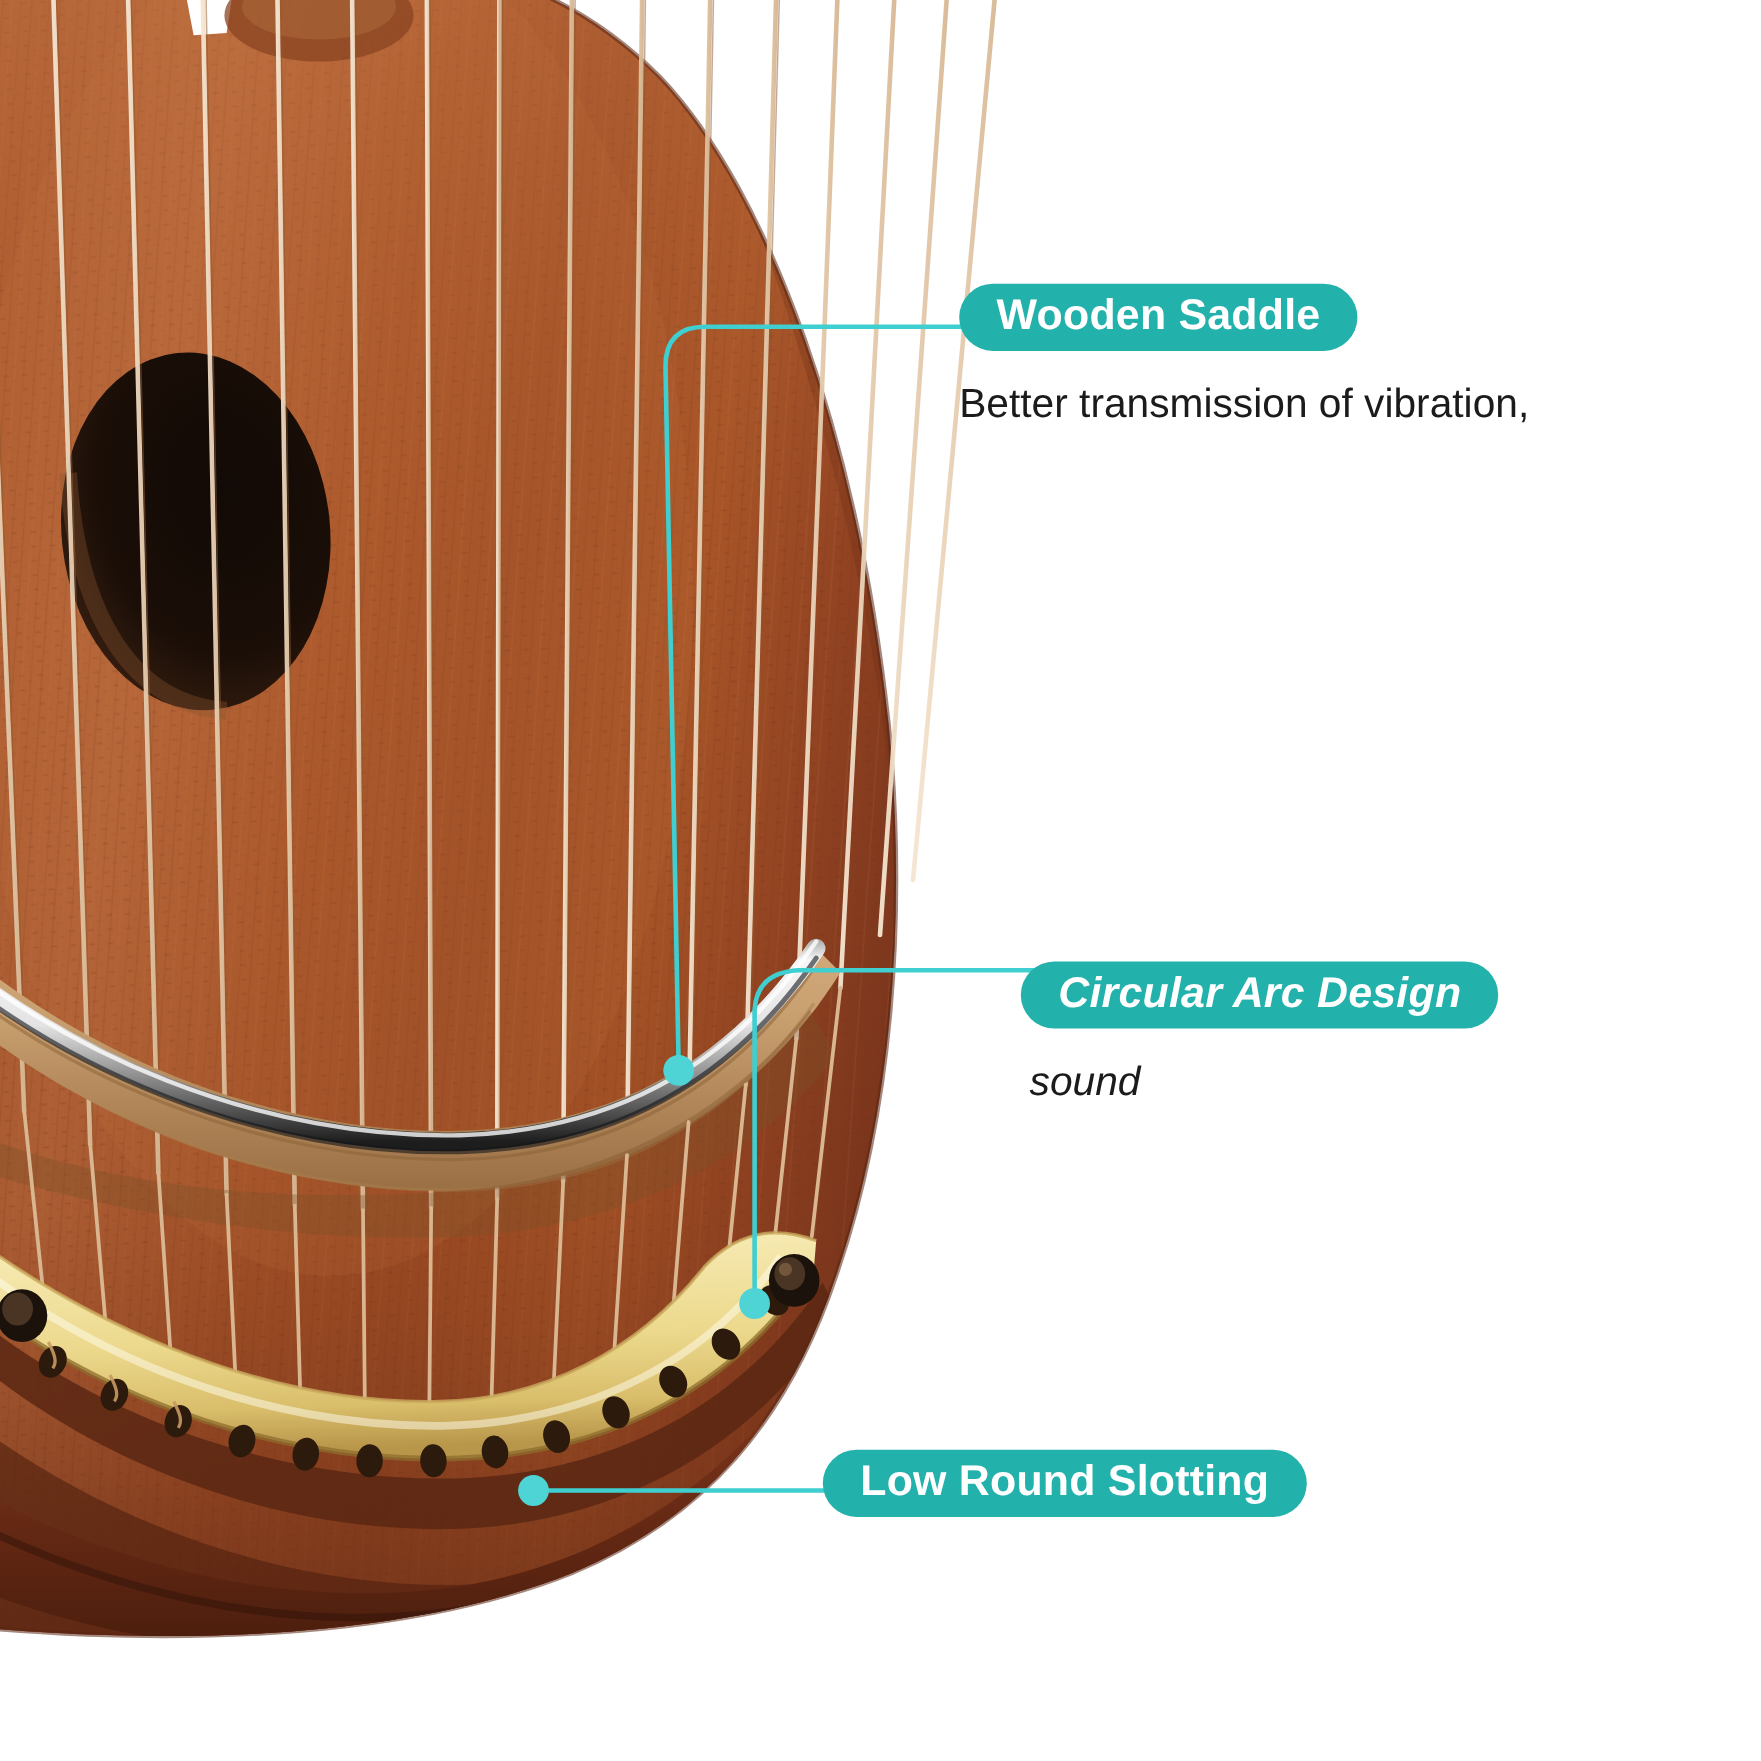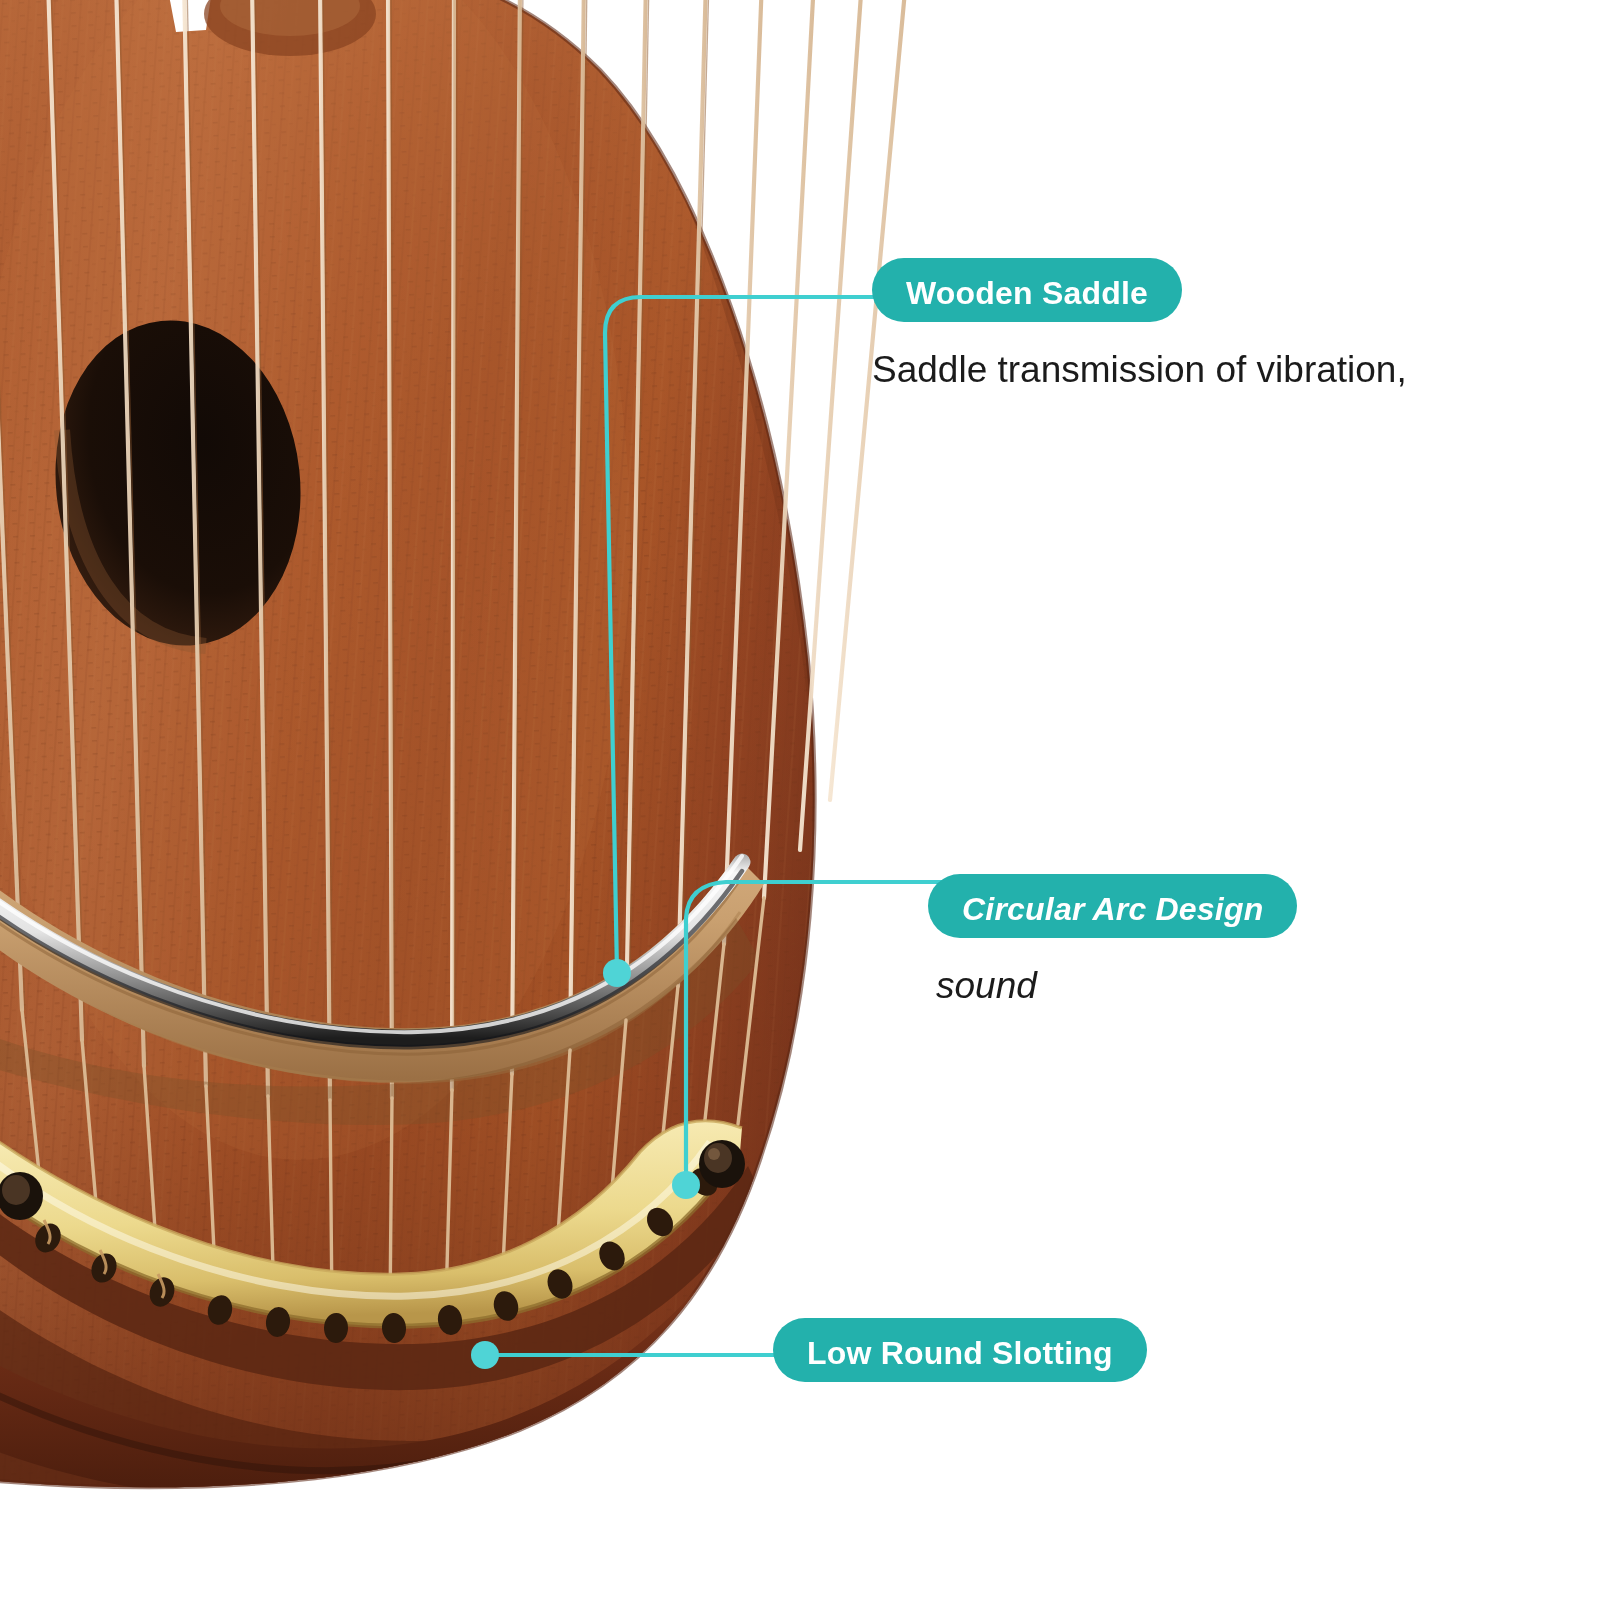--- a/index.html
+++ b/index.html
@@ -28,41 +28,41 @@
     display: inline-block;
     background: #23b1ac;
     color: #ffffff;
     border-radius: 999px;
     font-weight: bold;
     letter-spacing: 0.2px;
     white-space: nowrap;
     font-family: "Liberation Sans", sans-serif;
   }
   .badge-lg {
-    font-size: 32px;
-    padding: 19px 34px 13px 34px;
+    font-size: 39px;
+    padding: 9px 34px 13px 34px;
     line-height: 1.0;
   }
   .desc {
     color: #1b1b1b;
     font-size: 37px;
     line-height: 1.62;
     font-family: "Liberation Sans", sans-serif;
     white-space: nowrap;
   }
   .desc-line { display: block; }
 
   
   #callout-wooden-saddle { left: 872px; top: 258px; }
   #callout-wooden-saddle .desc { margin-left: 0px; margin-top: 18px; }
 
   #callout-circular-arc { left: 928px; top: 874px; font-style: italic; }
   #callout-circular-arc .desc { margin-left: 8px; margin-top: 18px; }
 
-  #callout-low-round { left: 773px; top: 1318px; }
+  #callout-low-round { left: 748px; top: 1318px; }
   #callout-low-round .desc { margin-left: 0px; margin-top: 18px; }
 </style>
 </head>
 <body>
 
 <div id="stage">
 
   <svg id="artwork" viewBox="0 0 1601 1601">
     <defs>
 
@@ -355,21 +355,21 @@
     <g fill="#4fd4d6">
       <circle cx="617" cy="973" r="14"></circle>
       <circle cx="686" cy="1185" r="14"></circle>
       <circle cx="485" cy="1355" r="14"></circle>
     </g>
   </svg>
 
   <div class="callout" id="callout-wooden-saddle">
     <div class="badge badge-lg">Wooden Saddle</div>
     <div class="desc">
-      <span class="desc-line">Saddle transmission of vibration,</span>
+      <span class="desc-line">Better transmission of vibration,</span>
     </div>
   </div>
 
   <div class="callout" id="callout-circular-arc">
     <div class="badge badge-lg">Circular Arc Design</div>
     <div class="desc">
       <span class="desc-line">sound</span>
     </div>
   </div>
 

